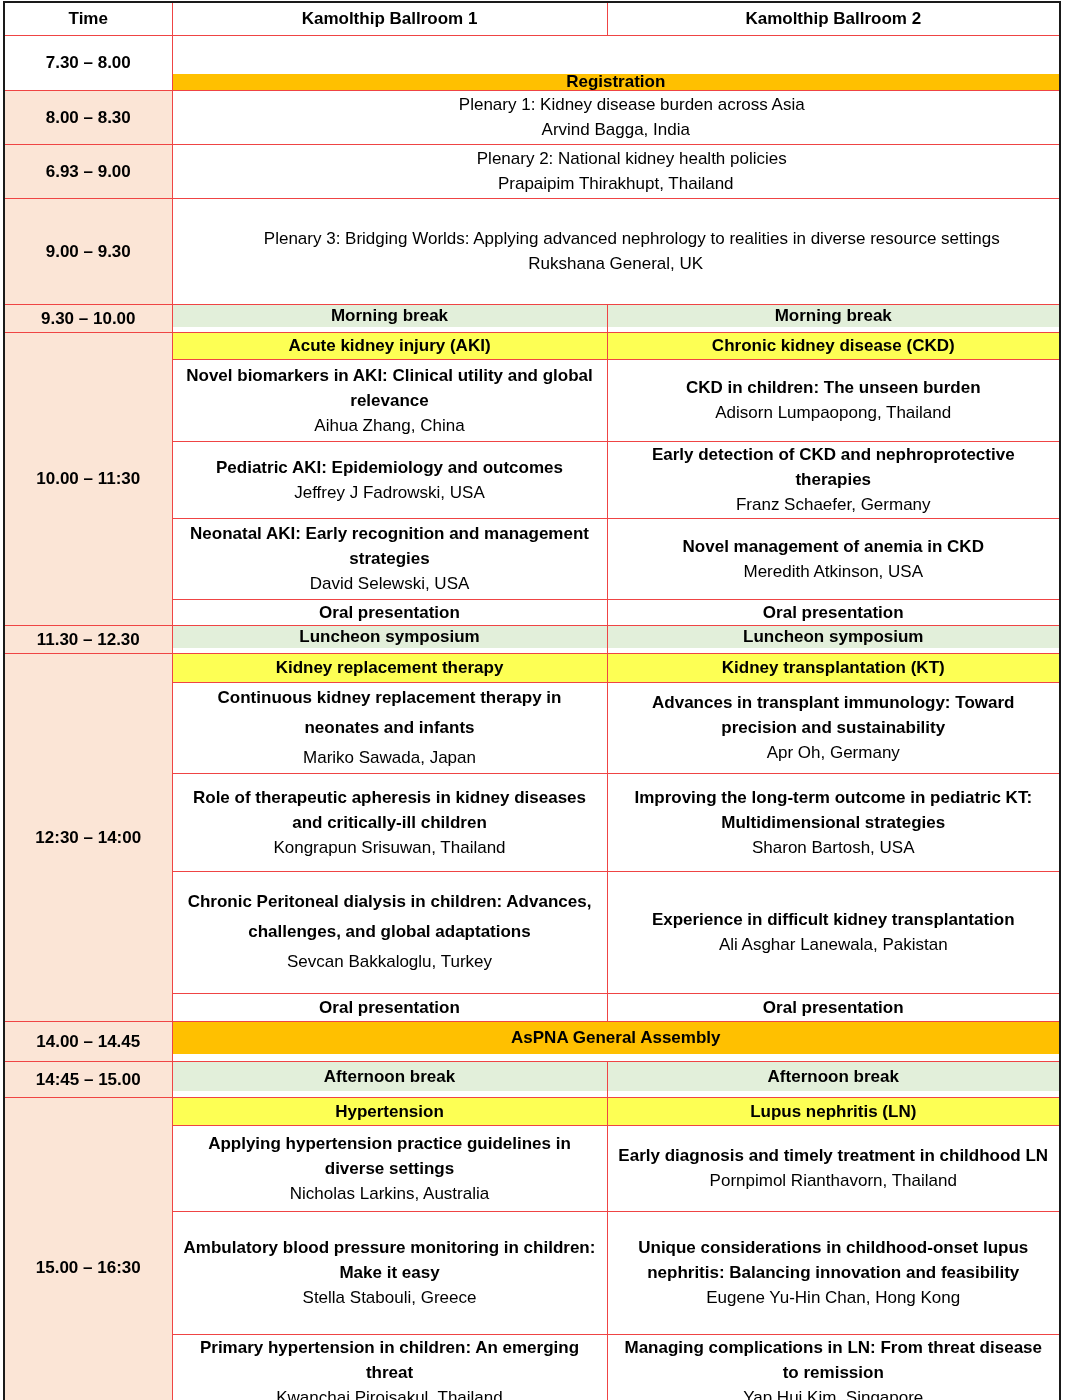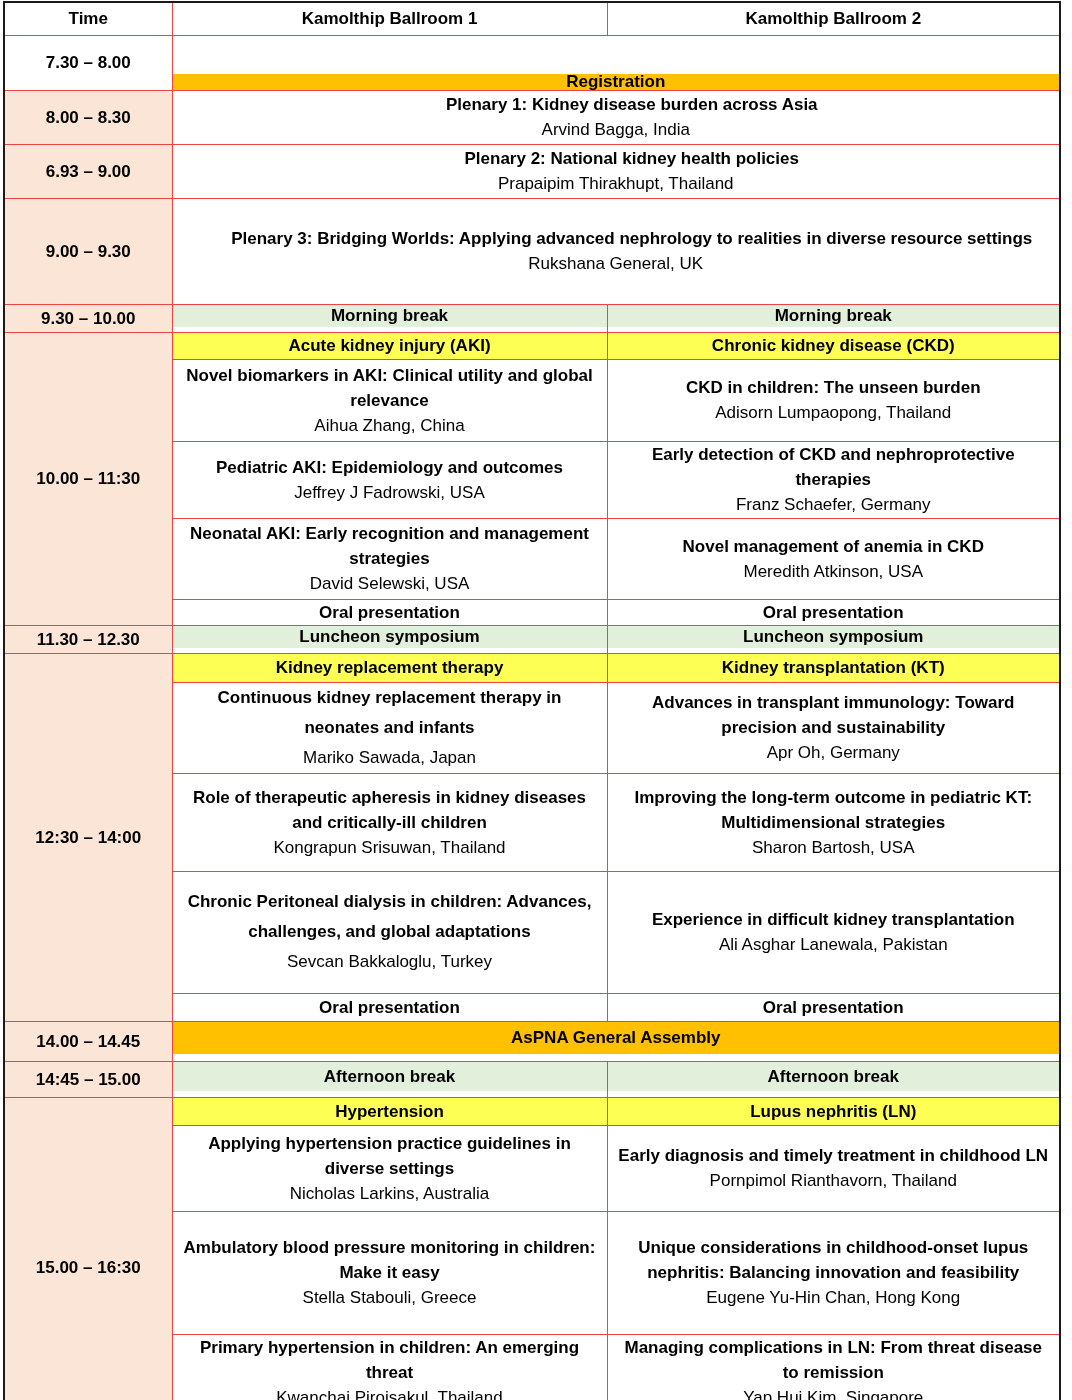--- a/index.html
+++ b/index.html
@@ -19,21 +19,21 @@
   .bar.green{background:#E2EFDA;}
   .h22{height:22px;}
   .h23{height:16px;margin-top:38px;}
   .h29{height:29px;}
   .h32{height:32px;}
   .shead{background:#FDFF54;font-weight:bold;}
   .talk .t{font-weight:bold;padding:0 8px;}
   .talk .s{font-weight:normal;padding:0 8px;}
   .talk.roomy{line-height:30px;}
   .oral{font-weight:bold;margin-top:44px;}
-  .plenary .t{font-weight:bold;padding:0 14px;margin-left:32px;}
+  .plenary .t{font-weight:normal;padding:0 14px;margin-left:32px;}
   .plenary .s{font-weight:normal;}
 </style>
 </head>
 <body>
 
 <table>
   <colgroup>
       <col class="c-time">
       <col class="c-r1">
       <col class="c-r2">

